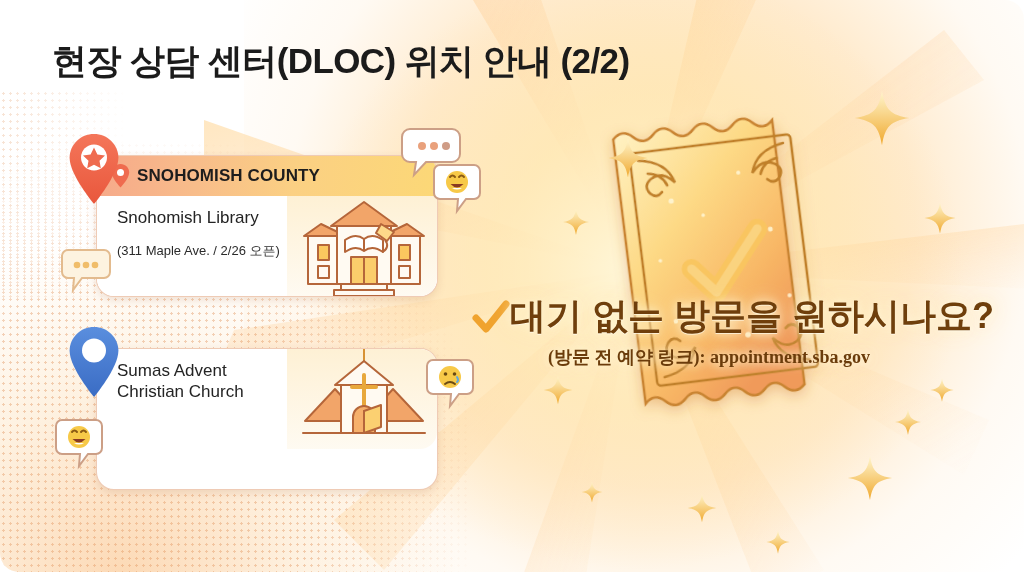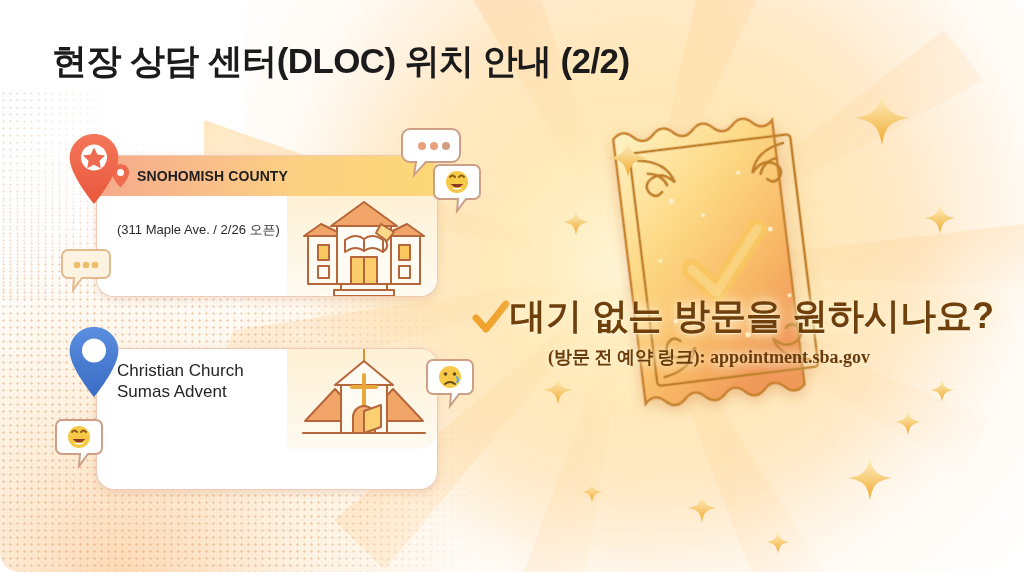--- a/index.html
+++ b/index.html
@@ -50,21 +50,21 @@
     box-shadow:0 3px 9px rgba(180,120,80,.20);
     border:1px solid rgba(226,160,120,.55);
   }
   #card-1{left:96px;top:155px;height:140px;}
   #card-2{left:96px;top:348px;height:140px;}
   .card-head{
     height:40px;display:flex;align-items:center;gap:7px;padding:0 0 0 14px;
     background:linear-gradient(95deg,#f6a98a 0%,#f8bd8a 30%,#fbd083 58%,#fcd877 100%);
   }
   .card-head .county{
-    font-size:14px;font-weight:bold;color:#1d1d1d;letter-spacing:.1px;
+    font-size:17px;font-weight:bold;color:#1d1d1d;letter-spacing:.1px;
   }
   .card-body{
     position:relative;height:100px;padding:11px 0 0 20px;
     background:#fff;
   }
   .card-body::after{
     content:"";position:absolute;right:0;top:0;width:150px;height:100px;
     background:linear-gradient(180deg, rgba(253,229,178,.55), rgba(253,236,201,.25));
     border-bottom-right-radius:17px;
   }
@@ -158,20 +158,21 @@
 
   <div class="card" id="card-1">
     <div class="card-head">
       <svg width="19" height="24" viewBox="0 0 19 24">
         <path d="M9.5 0C4.5 0 .8 3.7.8 8.5c0 6 8.7 15 8.7 15s8.7-9 8.7-15C18.2 3.7 14.5 0 9.5 0z" fill="#ef6b4f"></path>
         <circle cx="9.5" cy="8.4" r="3.5" fill="#fff"></circle>
       </svg>
       <span class="county">SNOHOMISH COUNTY</span>
     </div>
     <div class="card-body">
+      <div class="place">Snohomish Library</div>
       <div class="addr">(311 Maple Ave. / 2/26 오픈)</div>
 
       <svg class="bldg" width="126" height="104" viewBox="0 0 126 104">
         <g stroke="#b5663a" stroke-width="2" fill="none" stroke-linejoin="round">
 
           <rect x="7" y="44" width="34" height="48" fill="#fffaf2"></rect>
           <rect x="85" y="44" width="34" height="48" fill="#fffaf2"></rect>
           <path d="M3 44 L20 32 L45 44 Z" fill="#f2a569"></path>
           <path d="M123 44 L106 32 L81 44 Z" fill="#f2a569"></path>
 
@@ -205,22 +206,22 @@
         <stop offset="100%" stop-color="#e9573c"></stop>
       </linearGradient>
     </defs>
     <path d="M29 2C15.5 2 4.6 12.6 4.6 25.8C4.6 43 29 72 29 72s24.4-29 24.4-46.2C53.4 12.6 42.5 2 29 2z" fill="url(#pg1)"></path>
     <circle cx="29" cy="25.5" r="13" fill="#fff"></circle>
     <path d="M29 15.5l3.4 6.9 7.6 1.1-5.5 5.3 1.3 7.5-6.8-3.6-6.8 3.6 1.3-7.5-5.5-5.3 7.6-1.1z" fill="#ef6b4f"></path>
   </svg>
 
   <div class="card" id="card-2">
     <div class="card-body">
+      <div class="place">Sumas Advent</div>
       <div class="place">Christian Church</div>
-      <div class="place">Sumas Advent</div>
 
       <svg class="bldg" width="126" height="112" viewBox="0 0 126 112" style="top:-14px">
         <g stroke="#b5663a" stroke-width="2" fill="none" stroke-linejoin="round" stroke-linecap="round">
 
           <line x1="63" y1="4" x2="63" y2="26" stroke="#d79234"></line>
           <line x1="55" y1="12" x2="71" y2="12" stroke="#d79234"></line>
 
           <path d="M4 86 L34 54 L63 86 Z" fill="#f2a569"></path>
           <path d="M122 86 L92 54 L63 86 Z" fill="#f2a569"></path>
 

